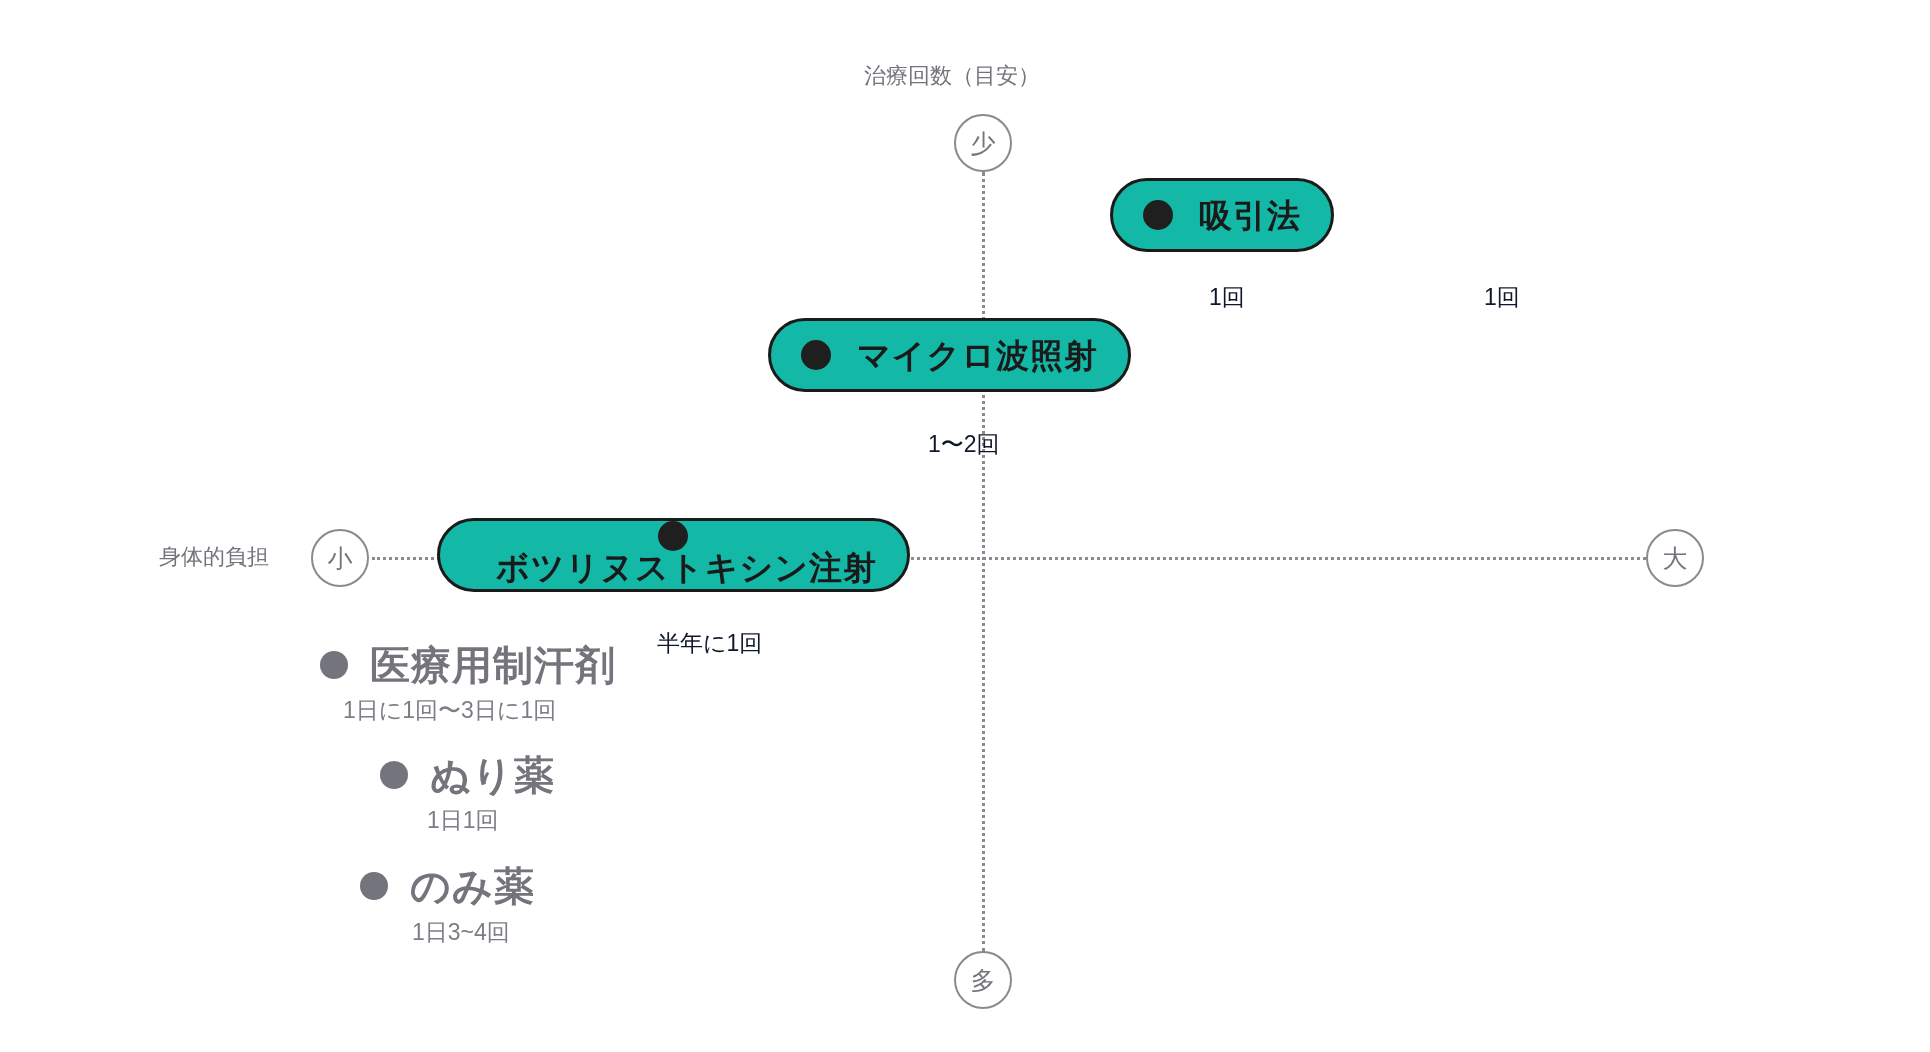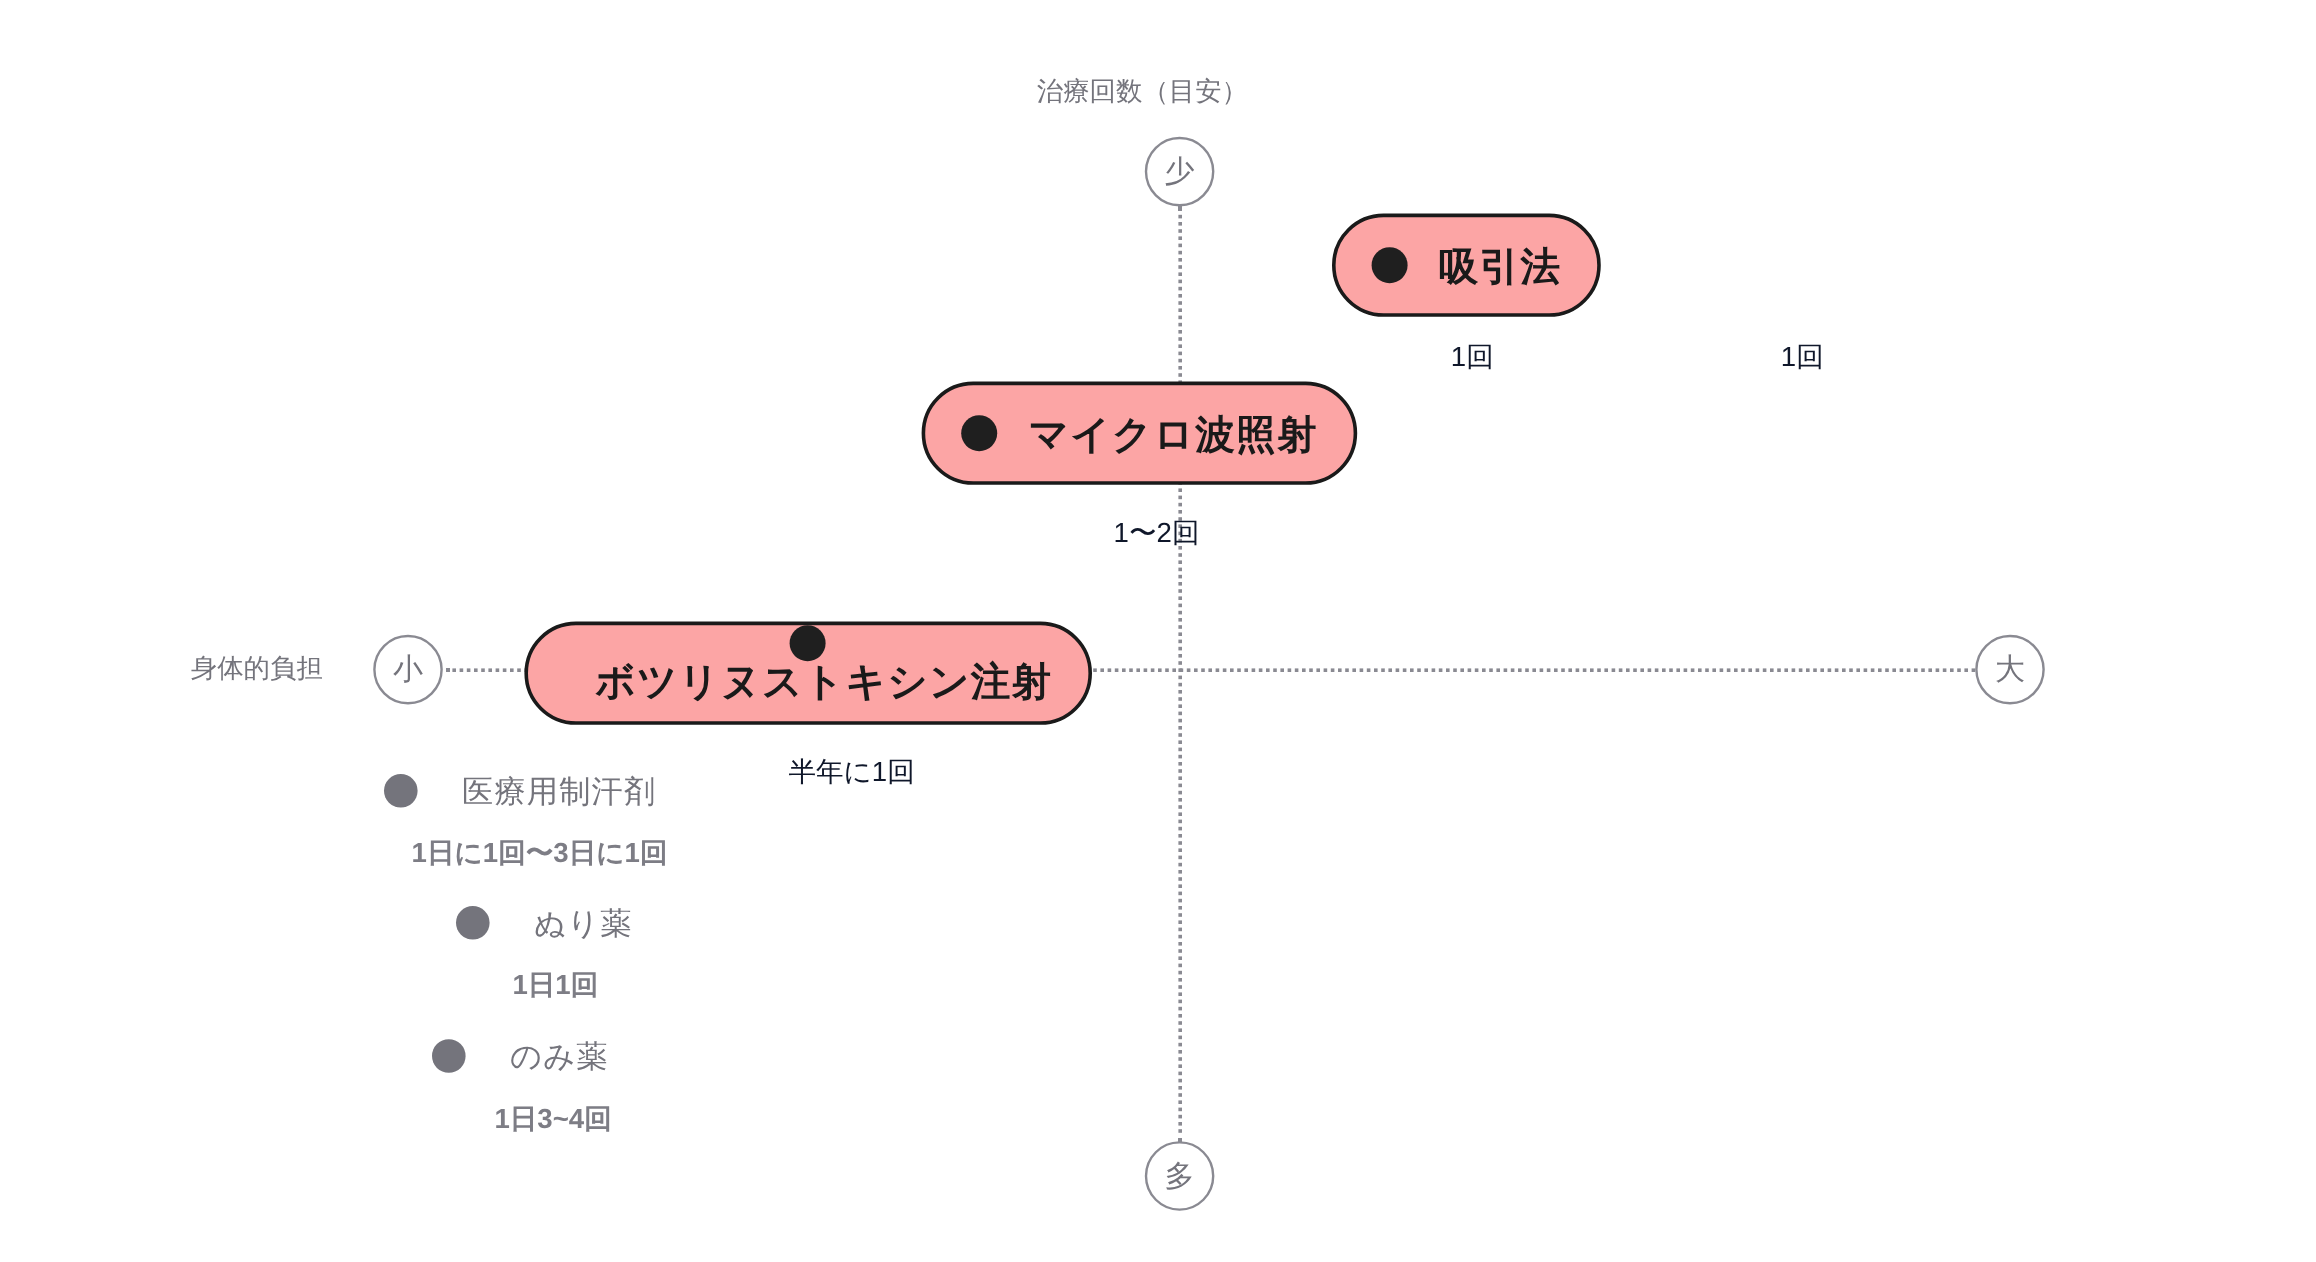--- a/index.html
+++ b/index.html
@@ -68,24 +68,24 @@
   }
   .axis-title-v { left: 864px; top: 65px; }
   .axis-title-h { left: 159px; top: 546px; }
 
   
   .pill {
     position: absolute;
     box-sizing: border-box;
     border: 3px solid #1a1a1a;
     border-radius: 999px;
-    background: #fca5a5;
+    background: #14b8a6;
     display: flex;
     align-items: center;
-    height: 86px;
+    height: 74px;
     padding: 0 30px;
     white-space: nowrap;
   }
   .pill .dot {
     width: 30px;
     height: 30px;
     border-radius: 50%;
     background: #1f1f1f;
     flex: 0 0 auto;
   }
@@ -111,40 +111,40 @@
     white-space: nowrap;
   }
   .plain .dot {
     width: 28px;
     height: 28px;
     border-radius: 50%;
     background: #74747c;
     flex: 0 0 auto;
   }
   .plain .plain-label {
-    margin-left: 37px;
-    font-size: 26px;
-    font-weight: normal;
+    margin-left: 22px;
+    font-size: 40px;
+    font-weight: bold;
     color: #74747c;
     letter-spacing: 1px;
     line-height: 1;
   }
   .plain-antiperspirant { left: 320px; top: 645px; }
   .plain-topical        { left: 380px; top: 755px; }
   .plain-oral           { left: 360px; top: 866px; }
 
   
   .freq {
     position: absolute;
     font-size: 23px;
     line-height: 1;
     white-space: nowrap;
   }
   .freq-dark { color: #0f172a; text-align: right; }
-  .freq-gray { color: #7d7d85; font-weight: bold; }
+  .freq-gray { color: #7d7d85; }
 
   .freq-suction      { left: 1209px; top: 286px; }
   .freq-excision     { left: 1484px; top: 286px; }
   .freq-microwave    { left: 928px;  top: 433px; }
   .freq-botox        { left: 657px;  top: 632px; }
   .freq-antipersp    { left: 343px;  top: 699px; }
   .freq-topical      { left: 427px;  top: 809px; }
   .freq-oral         { left: 412px;  top: 921px; }
 </style>
 </head>

